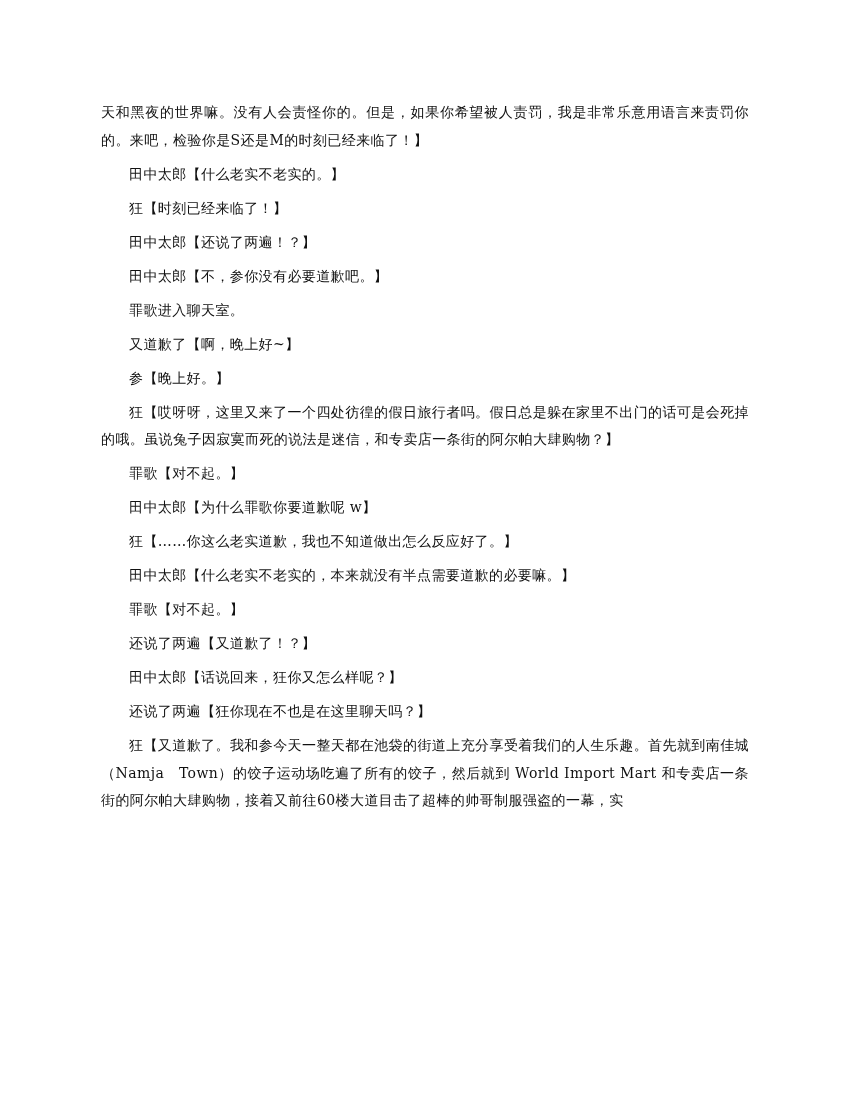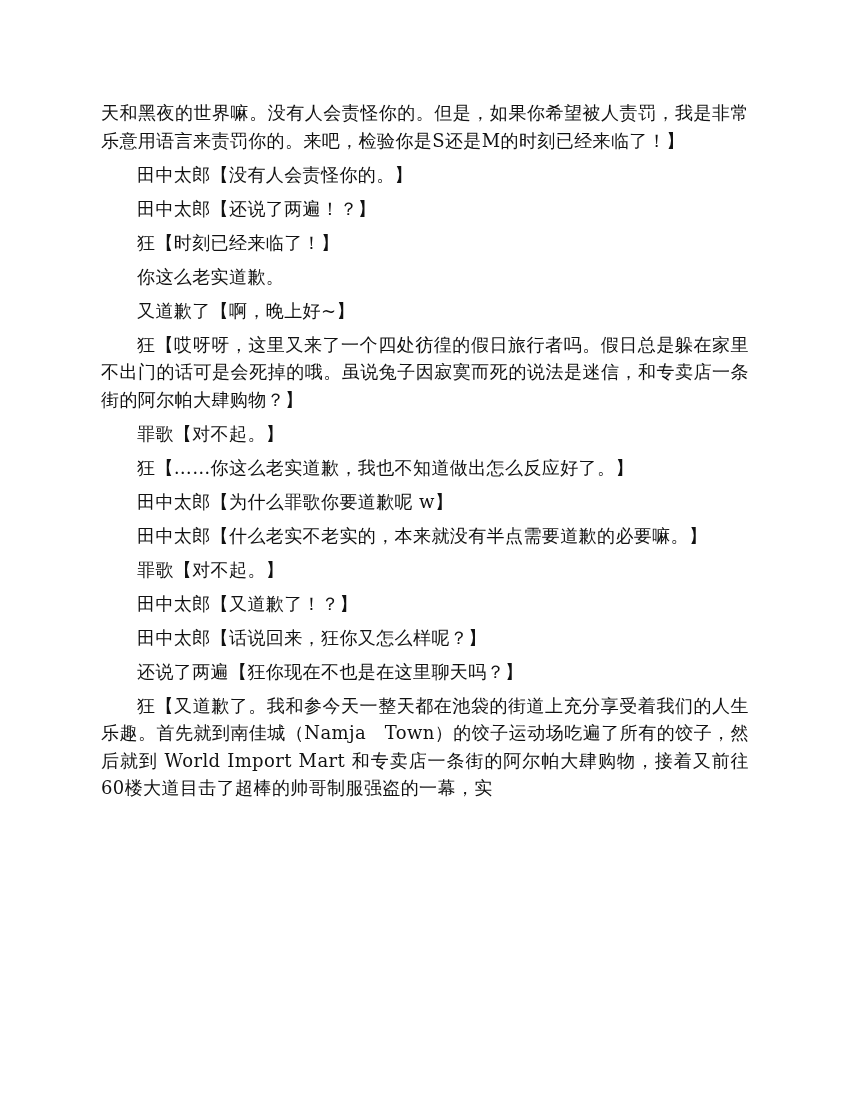--- a/index.html
+++ b/index.html
@@ -3,45 +3,47 @@
 <meta charset="utf-8">
 <style>
   html, body { margin: 0; padding: 0; background: #ffffff; }
   body { width: 850px; height: 1100px; position: relative; overflow: hidden; }
   .page {
     position: absolute;
     left: 101px;
     top: 99px;
     width: 648px;
     font-family: "DejaVu Serif", "Liberation Serif", serif;
-    font-size: 18px;
+    font-size: 14px;
     line-height: 27.5px;
     color: #111111;
     letter-spacing: 0.4px;
   }
   .para {
     margin: 0 0 6.5px 0;
     text-align: justify;
     text-indent: 2em;
   }
   .para.first { text-indent: 0; }
 </style>
 </head>
 <body>
 
 <div class="page">
   <p class="para first">天和黑夜的世界嘛。没有人会责怪你的。但是，如果你希望被人责罚，我是非常乐意用语言来责罚你的。来吧，检验你是S还是M的时刻已经来临了！】</p>
-  <p class="para">田中太郎【没有人会责怪你的。】</p>
+  <p class="para">田中太郎【什么老实不老实的。】</p>
+  <p class="para">狂【时刻已经来临了！】</p>
   <p class="para">田中太郎【还说了两遍！？】</p>
-  <p class="para">狂【时刻已经来临了！】</p>
-  <p class="para">你这么老实道歉。</p>
+  <p class="para">田中太郎【不，参你没有必要道歉吧。】</p>
+  <p class="para">罪歌进入聊天室。</p>
   <p class="para">又道歉了【啊，晚上好~】</p>
+  <p class="para">参【晚上好。】</p>
   <p class="para">狂【哎呀呀，这里又来了一个四处彷徨的假日旅行者吗。假日总是躲在家里不出门的话可是会死掉的哦。虽说兔子因寂寞而死的说法是迷信，和专卖店一条街的阿尔帕大肆购物？】</p>
   <p class="para">罪歌【对不起。】</p>
+  <p class="para">田中太郎【为什么罪歌你要道歉呢 w】</p>
   <p class="para">狂【……你这么老实道歉，我也不知道做出怎么反应好了。】</p>
-  <p class="para">田中太郎【为什么罪歌你要道歉呢 w】</p>
   <p class="para">田中太郎【什么老实不老实的，本来就没有半点需要道歉的必要嘛。】</p>
   <p class="para">罪歌【对不起。】</p>
-  <p class="para">田中太郎【又道歉了！？】</p>
+  <p class="para">还说了两遍【又道歉了！？】</p>
   <p class="para">田中太郎【话说回来，狂你又怎么样呢？】</p>
   <p class="para">还说了两遍【狂你现在不也是在这里聊天吗？】</p>
   <p class="para">狂【又道歉了。我和参今天一整天都在池袋的街道上充分享受着我们的人生乐趣。首先就到南佳城（Namja　Town）的饺子运动场吃遍了所有的饺子，然后就到 World Import Mart 和专卖店一条街的阿尔帕大肆购物，接着又前往60楼大道目击了超棒的帅哥制服强盗的一幕，实</p>
 </div>
 
 </body></html>

